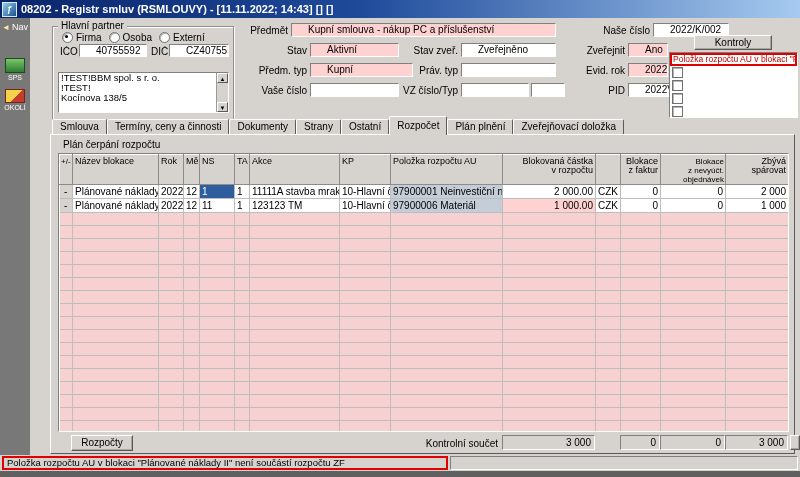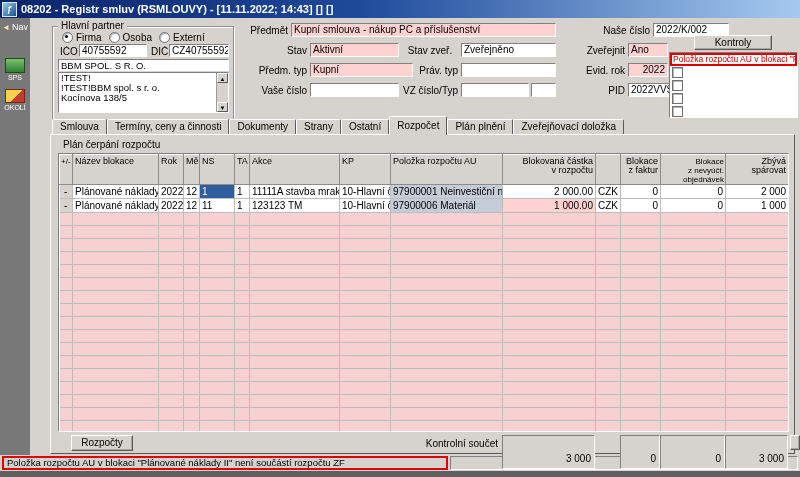--- a/index.html
+++ b/index.html
@@ -25,21 +25,21 @@
   .side-btn.second{margin-top:8px;}
   .sps-ic{width:18px;height:13px;background:linear-gradient(#7cc36a,#2e7d32);border:1px solid #184f18;}
   .okoli-ic{width:18px;height:12px;background:linear-gradient(135deg,#f4d34a 55%,#c43c2a 55%);border:1px solid #7a2419;}
   .side-lb{color:#fff;font-size:7px;letter-spacing:0;}
 
   
   .lbl{position:absolute;font-size:10px;line-height:12px;white-space:nowrap;overflow:hidden;}
   .lbl.r{text-align:right;}
   .field{position:absolute;box-sizing:border-box;height:14px;background:#fff;
          border:1px solid;border-color:#808080 #fff #fff #808080;
-         font-size:10px;line-height:12px;padding:0 2px;white-space:nowrap;overflow:hidden;}
+         font-size:10px;line-height:12px;padding:0 16px;white-space:nowrap;overflow:hidden;}
   .field.pink{background:var(--pink,#ffd2d2);}
   .field.num{text-align:right;}
   .btn{position:absolute;box-sizing:border-box;background:var(--panel,#d6d3ce);
        border:1px solid;border-color:#fff #5a5a5a #5a5a5a #fff;box-shadow:inset -1px -1px 0 #a8a49e;
        font-size:10px;text-align:center;line-height:13px;cursor:default;}
 
   
   .groupbox{position:absolute;left:52px;top:26px;width:180px;height:92px;
             border:1px solid #909090;box-shadow:inset 1px 1px 0 #fff,1px 1px 0 #fff;}
   .grouplbl{position:absolute;left:58px;top:20px;background:var(--panel,#d6d3ce);padding:0 3px;font-size:10px;}
@@ -93,21 +93,21 @@
   table.grid td.c-sign{text-align:center;background:var(--panel,#d6d3ce);}
   table.grid td.gray{background:var(--rogray,#c5ced8);}
   table.grid td.sel{background:var(--sel,#2f5e9e);color:#fff;}
   table.grid td.pinkcell{background:var(--pink,#ffd2d2);padding-left:46px;}
   table.grid tr.empty td{background:var(--row-pink,#f7d1d1);}
   table.grid tr.empty td.c-sign{background:var(--row-pink,#f7d1d1);}
 
   
   .sumbox{position:absolute;box-sizing:border-box;height:15px;background:var(--panel,#d6d3ce);
           border:1px solid;border-color:#808080 #fff #fff #808080;
-          font-size:10px;line-height:13px;text-align:right;padding:16px 3px;}
+          font-size:10px;line-height:13px;text-align:right;padding:0 3px;}
 
   
   .status-msg{position:absolute;left:2px;top:456px;width:446px;height:14px;box-sizing:border-box;
               border:2px solid var(--red,#e00000);background:var(--panel,#d6d3ce);
               font-size:9.5px;line-height:10px;display:flex;align-items:center;padding:0 3px;
               white-space:nowrap;overflow:hidden;}
   .status-right{position:absolute;left:450px;top:456px;width:348px;height:14px;box-sizing:border-box;
                 border:1px solid;border-color:#808080 #fff #fff #808080;}
   .bottom-strip{position:absolute;left:0;top:471px;width:800px;height:6px;background:#606060;}
 </style>
@@ -150,41 +150,40 @@
       <span class="radio-wrap">
         <span class="radio"></span>
         <span class="radio-lb">Externí</span>
       </span>
     </div>
 
   <div class="lbl" style="left:60px;top:46px;width:18px;">IČO</div>
   <div class="field" style="left:79px;top:44px;width:68px;height:13px;">40755592</div>
   <div class="lbl" style="left:151px;top:46px;width:18px;">DIČ</div>
   <div class="field" style="left:169px;top:44px;width:60px;height:13px;">CZ40755592</div>
-  <div class="field" style="left:58px;top:59px;width:171px;height:12px;font-size:9.5px;">BBM SPOL. S R. O.</div>
   <div class="addr">
     <div class="addr-lines">
+        <div>!TEST!BBM spol. s r. o.</div>
         <div>!TEST!</div>
-        <div>!TEST!BBM spol. s r. o.</div>
         <div>Kocínova 138/5</div>
       </div>
     <div class="vscroll">
       <div class="sbtn up">▲</div>
       <div class="sbtn dn">▼</div>
     </div>
   </div>
 
   <div class="lbl r" style="left:243px;top:25px;width:45px;">Předmět</div>
   <div class="field pink" style="left:291px;top:23px;width:265px;">Kupní smlouva - nákup PC a příslušenství</div>
   <div class="lbl r" style="left:597px;top:25px;width:53px;">Naše číslo</div>
   <div class="field" style="left:653px;top:23px;width:76px;">2022/K/002</div>
 
   <div class="lbl r" style="left:270px;top:45px;width:37px;">Stav</div>
   <div class="field pink" style="left:310px;top:43px;width:89px;">Aktivní</div>
-  <div class="lbl r" style="left:402px;top:45px;width:56px;text-align:center;">Stav zveř.</div>
+  <div class="lbl r" style="left:402px;top:45px;width:56px;">Stav zveř.</div>
   <div class="field" style="left:461px;top:43px;width:95px;">Zveřejněno</div>
   <div class="lbl r" style="left:568px;top:45px;width:57px;">Zveřejnit</div>
   <div class="field pink" style="left:628px;top:43px;width:40px;">Ano</div>
 
   <div class="lbl r" style="left:250px;top:65px;width:57px;">Předm. typ</div>
   <div class="field pink" style="left:310px;top:63px;width:103px;">Kupní</div>
   <div class="lbl r" style="left:402px;top:65px;width:56px;">Práv. typ</div>
   <div class="field" style="left:461px;top:63px;width:95px;"></div>
   <div class="lbl r" style="left:568px;top:65px;width:57px;">Evid. rok</div>
   <div class="field pink num" style="left:628px;top:63px;width:40px;">2022</div>

